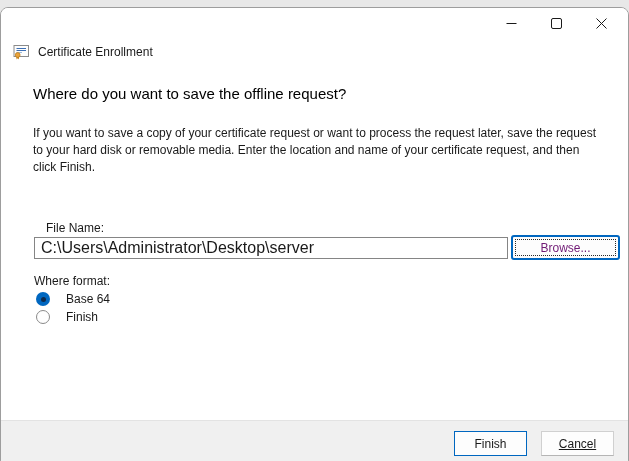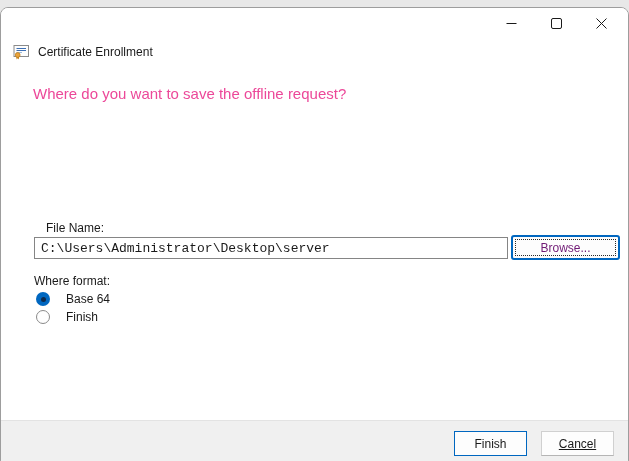--- a/index.html
+++ b/index.html
@@ -16,27 +16,27 @@
     color:#1a1a1a;
   }
   
   .titlebar{position:absolute;top:0;left:0;right:0;height:30px;background:#ffffff;}
   .caption-buttons{position:absolute;top:0;right:4px;height:30px;display:flex;}
   .caption-btn{width:45px;height:30px;display:flex;align-items:center;justify-content:center;background:transparent;border:none;cursor:default;}
   
   .app-header{position:absolute;left:12px;top:36px;display:flex;align-items:center;gap:8px;}
   .app-header .title{font-size:12px;color:#1a1a1a;}
   
-  .heading{position:absolute;left:32px;top:77px;font-size:15px;color:#ec4899;}
+  .heading{position:absolute;left:32px;top:77px;font-size:15px;color:#000000;}
   .desc{position:absolute;left:32px;top:117px;width:572px;line-height:17px;color:#1a1a1a;}
   .filename-label{position:absolute;left:45px;top:213px;}
   .filename-input{
     position:absolute;left:33px;top:229px;width:460px;height:20px;
     border:1px solid #858585;border-radius:0;
-    font-family:Liberation Mono, monospace;font-size:13px;color:#1a1a1a;
+    font-family:Liberation Sans, sans-serif;font-size:16px;color:#1a1a1a;
     padding:0 6px;background:#fff;outline:none;
   }
   .browse-btn{
     position:absolute;left:510px;top:227px;width:109px;height:25px;
     background:#fdfdfd;border:2px solid #0067c0;border-radius:3px;
     font-family:"Liberation Sans","DejaVu Sans",sans-serif;font-size:12px;color:#701a75;
     outline:1px dotted #2a2a2a;outline-offset:-5px;
   }
   .fileformat-label{position:absolute;left:33px;top:266px;}
   .radio-row{position:absolute;left:35px;display:flex;align-items:center;gap:16px;}
@@ -95,20 +95,21 @@
       <line x1="3.5" y1="6.5" x2="13" y2="6.5" stroke="#3b6fb5" stroke-width="1"></line>
       <line x1="3.5" y1="8.5" x2="9" y2="8.5" stroke="#9db8d8" stroke-width="1"></line>
       <polygon points="3.2,11 6.2,11 5.8,15.5 4.7,14.2 3.6,15.5" fill="#c07f1a"></polygon>
       <circle cx="4.7" cy="11" r="2.4" fill="#e8a33d" stroke="#c07f1a" stroke-width="0.8"></circle>
     </svg>
     <span class="title">Certificate Enrollment</span>
   </div>
 
   <div class="heading">Where do you want to save the offline request?</div>
 
+  <div class="desc">If you want to save a copy of your certificate request or want to process the request later, save the request to your hard disk or removable media. Enter the location and name of your certificate request, and then click Finish.</div>
 
   <div class="filename-label">File Name:</div>
   <input class="filename-input" type="text" value="C:\Users\Administrator\Desktop\server" style="">
   <button class="browse-btn">Browse...</button>
 
   <div class="fileformat-label">Where format:</div>
 
   <div class="radio-row base64">
     <span class="radio checked"></span>
     <span>Base 64</span>

